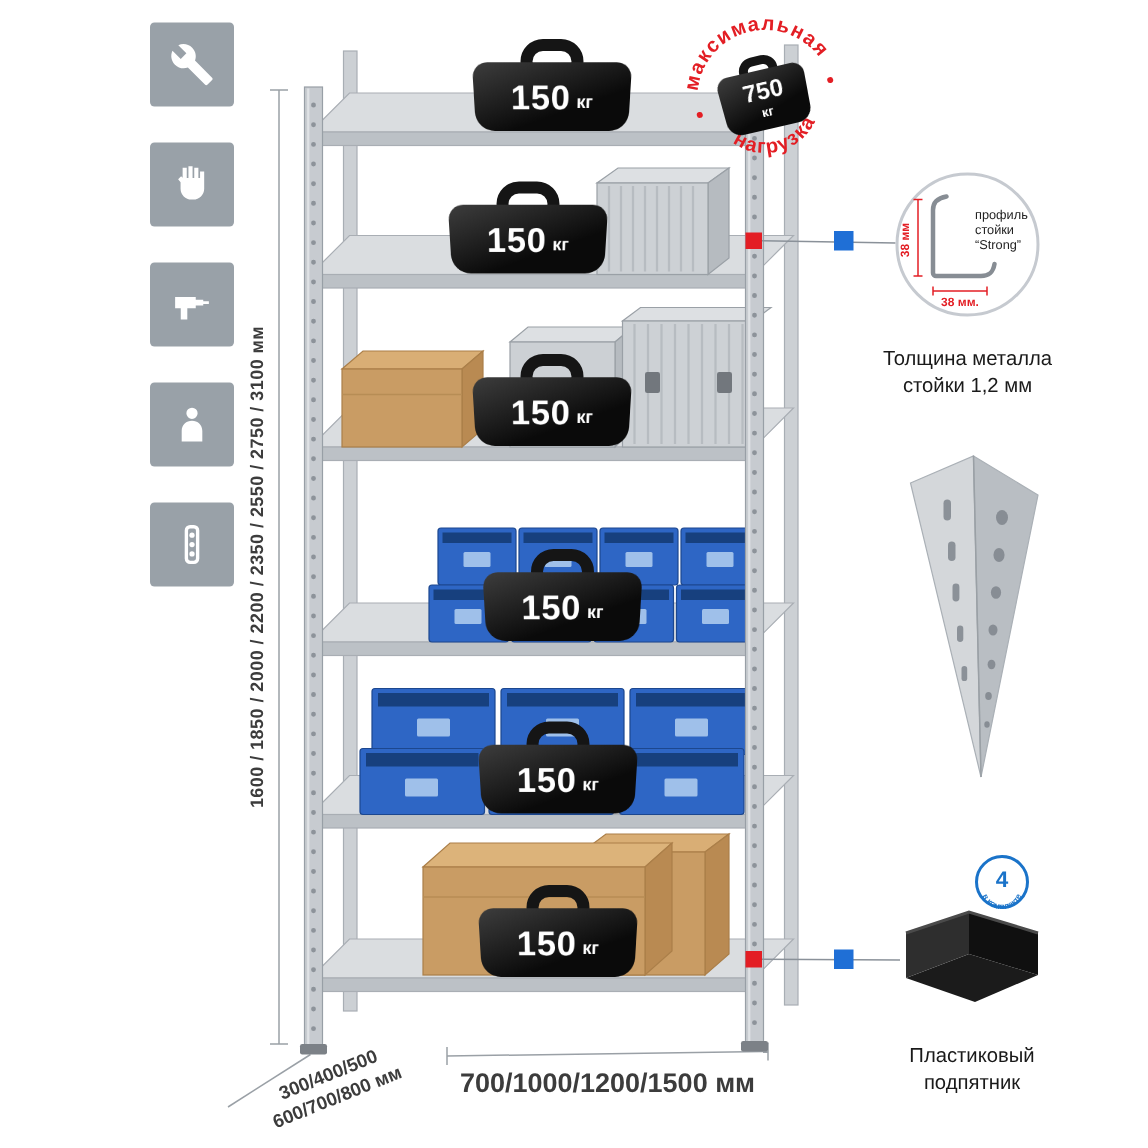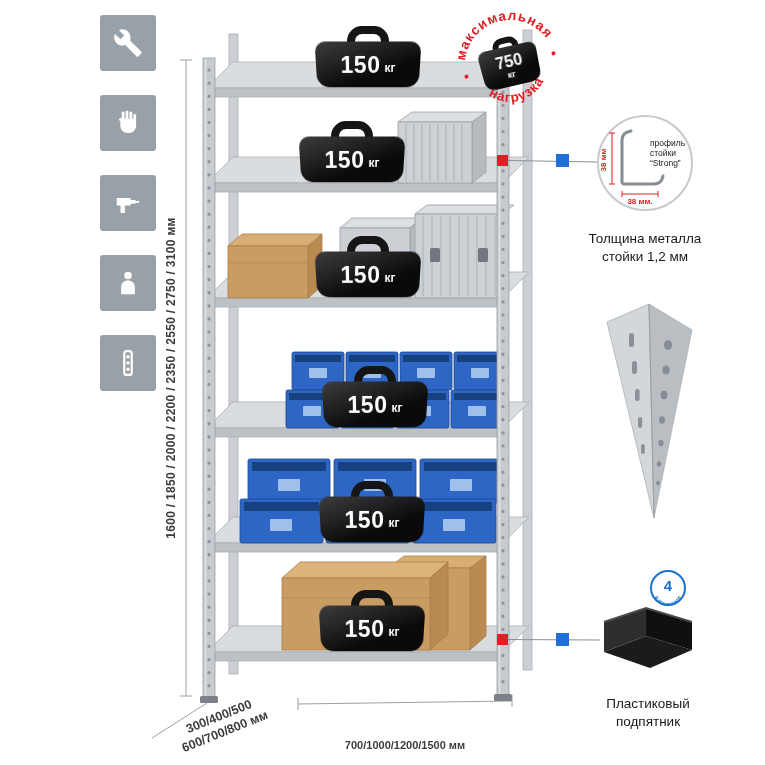--- a/index.html
+++ b/index.html
@@ -37,21 +37,21 @@
   .wm-unit { font-size:9px; font-weight:700; }
 
   
   .stamp { position:absolute; left:451px; top:6px; transform:rotate(-15deg); z-index:6; }
   .stamp-text { font-size:13.5px; font-weight:bold; fill:#e31e24; letter-spacing:1px; }
 
   
   .dim-label { position:absolute; color:#3c3c3c; font-weight:bold; z-index:4; }
   .dim-height { left:171px; top:378px; transform:translate(-50%,-50%) rotate(-90deg);
                 font-size:12px; white-space:nowrap; letter-spacing:0.3px; }
-  .dim-width { left:405px; top:712px; transform:translateX(-50%); font-size:11px; white-space:nowrap;margin-top:27px; }
+  .dim-width { left:405px; top:712px; transform:translateX(-50%); font-size:18px; white-space:nowrap; }
   .dim-depth { left:222px; top:708px; transform:translate(-50%,0) rotate(-22deg);
                font-size:12.5px; text-align:center; line-height:1.3; white-space:nowrap; }
 
   .profile-label { font-size:8.5px; fill:#222; }
   .red-dim { font-size:8px; fill:#e31e24; font-weight:bold; }
   .caption { font-size:13.5px; fill:#1a1a1a; }
   .badge-num { font-size:15px; font-weight:bold; fill:#1a73c9; }
   .badge-arc { font-size:5.5px; fill:#1a73c9; font-weight:bold; }
 </style>
 </head>

